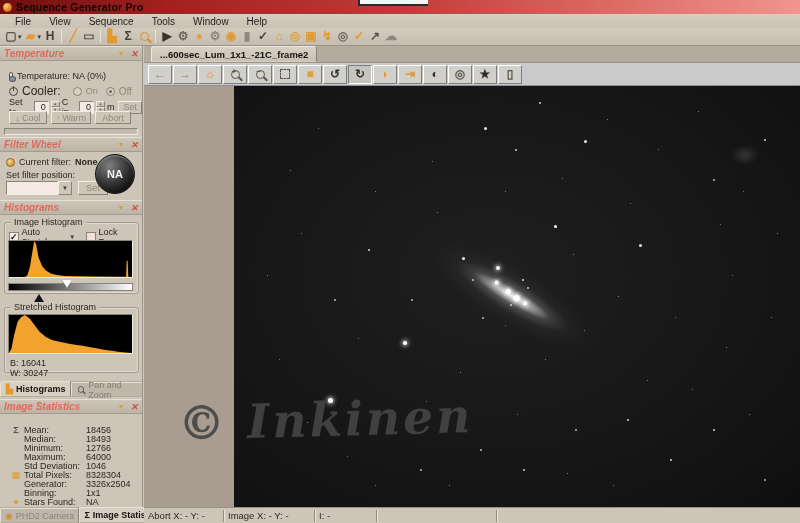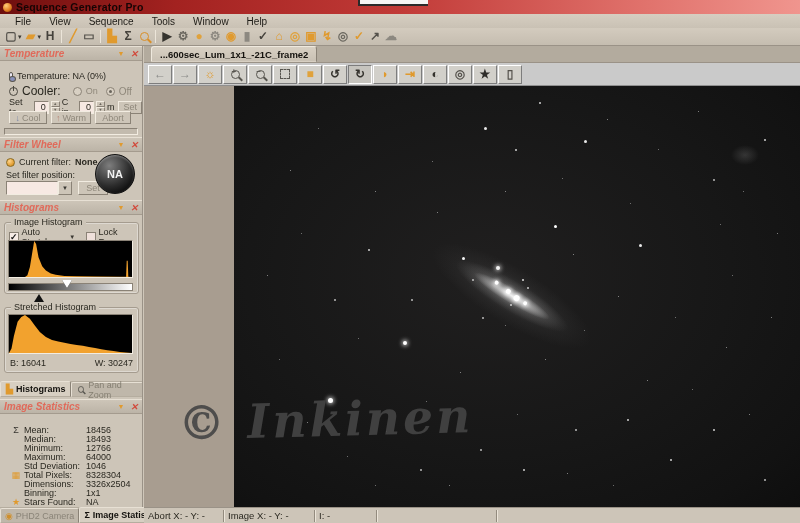--- a/index.html
+++ b/index.html
@@ -280,21 +280,21 @@
       <div class="bmark" id="bmark" style="left: 34.25px; top: 79px;"></div>
 
       <div class="grp" style="left:4px; top:92px; width:135px; height:66px;">
         <span class="grp-lbl">Stretched Histogram</span>
       </div>
       <div class="histbox" style="left:8px; top:99px; width:125px; height:40px;">
         <svg id="hist2" width="123" height="38" style="display:block;">
             <polygon points="0.0,38.0 2.5,33.4 4.9,20.9 8.6,6.8 12.3,1.9 16.0,0.0 20.9,3.8 25.8,10.6 30.8,17.1 36.9,22.0 43.0,25.1 49.2,26.6 55.4,27.7 61.5,28.9 67.7,30.0 73.8,30.8 80.0,31.9 86.1,33.1 92.3,34.2 98.4,35.3 104.5,36.1 110.7,36.9 116.8,37.4 123.0,38.0 123,38 0,38" fill="#f2a22e"></polygon>
           </svg>
       </div>
-      <div style="position:absolute; left:10px; top:143px; width:123px; display:flex; justify-content:space-between; font-size:9px;">
+      <div style="position:absolute; left:10px; top:143px; width:123px; display:flex; justify-content:space-between; font-size:9px;flex-direction:column;">
         <span>B: 16041</span>
         <span>W: 30247</span>
       </div>
     </div>
     <div class="mini-tabs" style="position:relative;">
       <span class="mini-tab act">
         <i style="font-style:normal; color:#e09a2e; font-size:9px;">▙</i>
         <span>Histograms</span>
         </span>
       <span class="mini-tab">
@@ -332,21 +332,21 @@
           <div class="srow">
             <span class="lb">Std Deviation:</span>
             <span class="vl">1046</span>
           </div>
           <div class="srow">
             <span class="ic" style="color: rgb(224, 154, 46);">▦</span>
             <span class="lb">Total Pixels:</span>
             <span class="vl">8328304</span>
           </div>
           <div class="srow">
-            <span class="lb">Dimensions:</span>
+            <span class="lb">Generator:</span>
             <span class="vl">3326x2504</span>
           </div>
           <div class="srow">
             <span class="lb">Binning:</span>
             <span class="vl">1x1</span>
           </div>
           <div class="srow">
             <span class="ic" style="color: rgb(224, 154, 46);">★</span>
             <span class="lb">Stars Found:</span>
             <span class="vl">NA</span>

